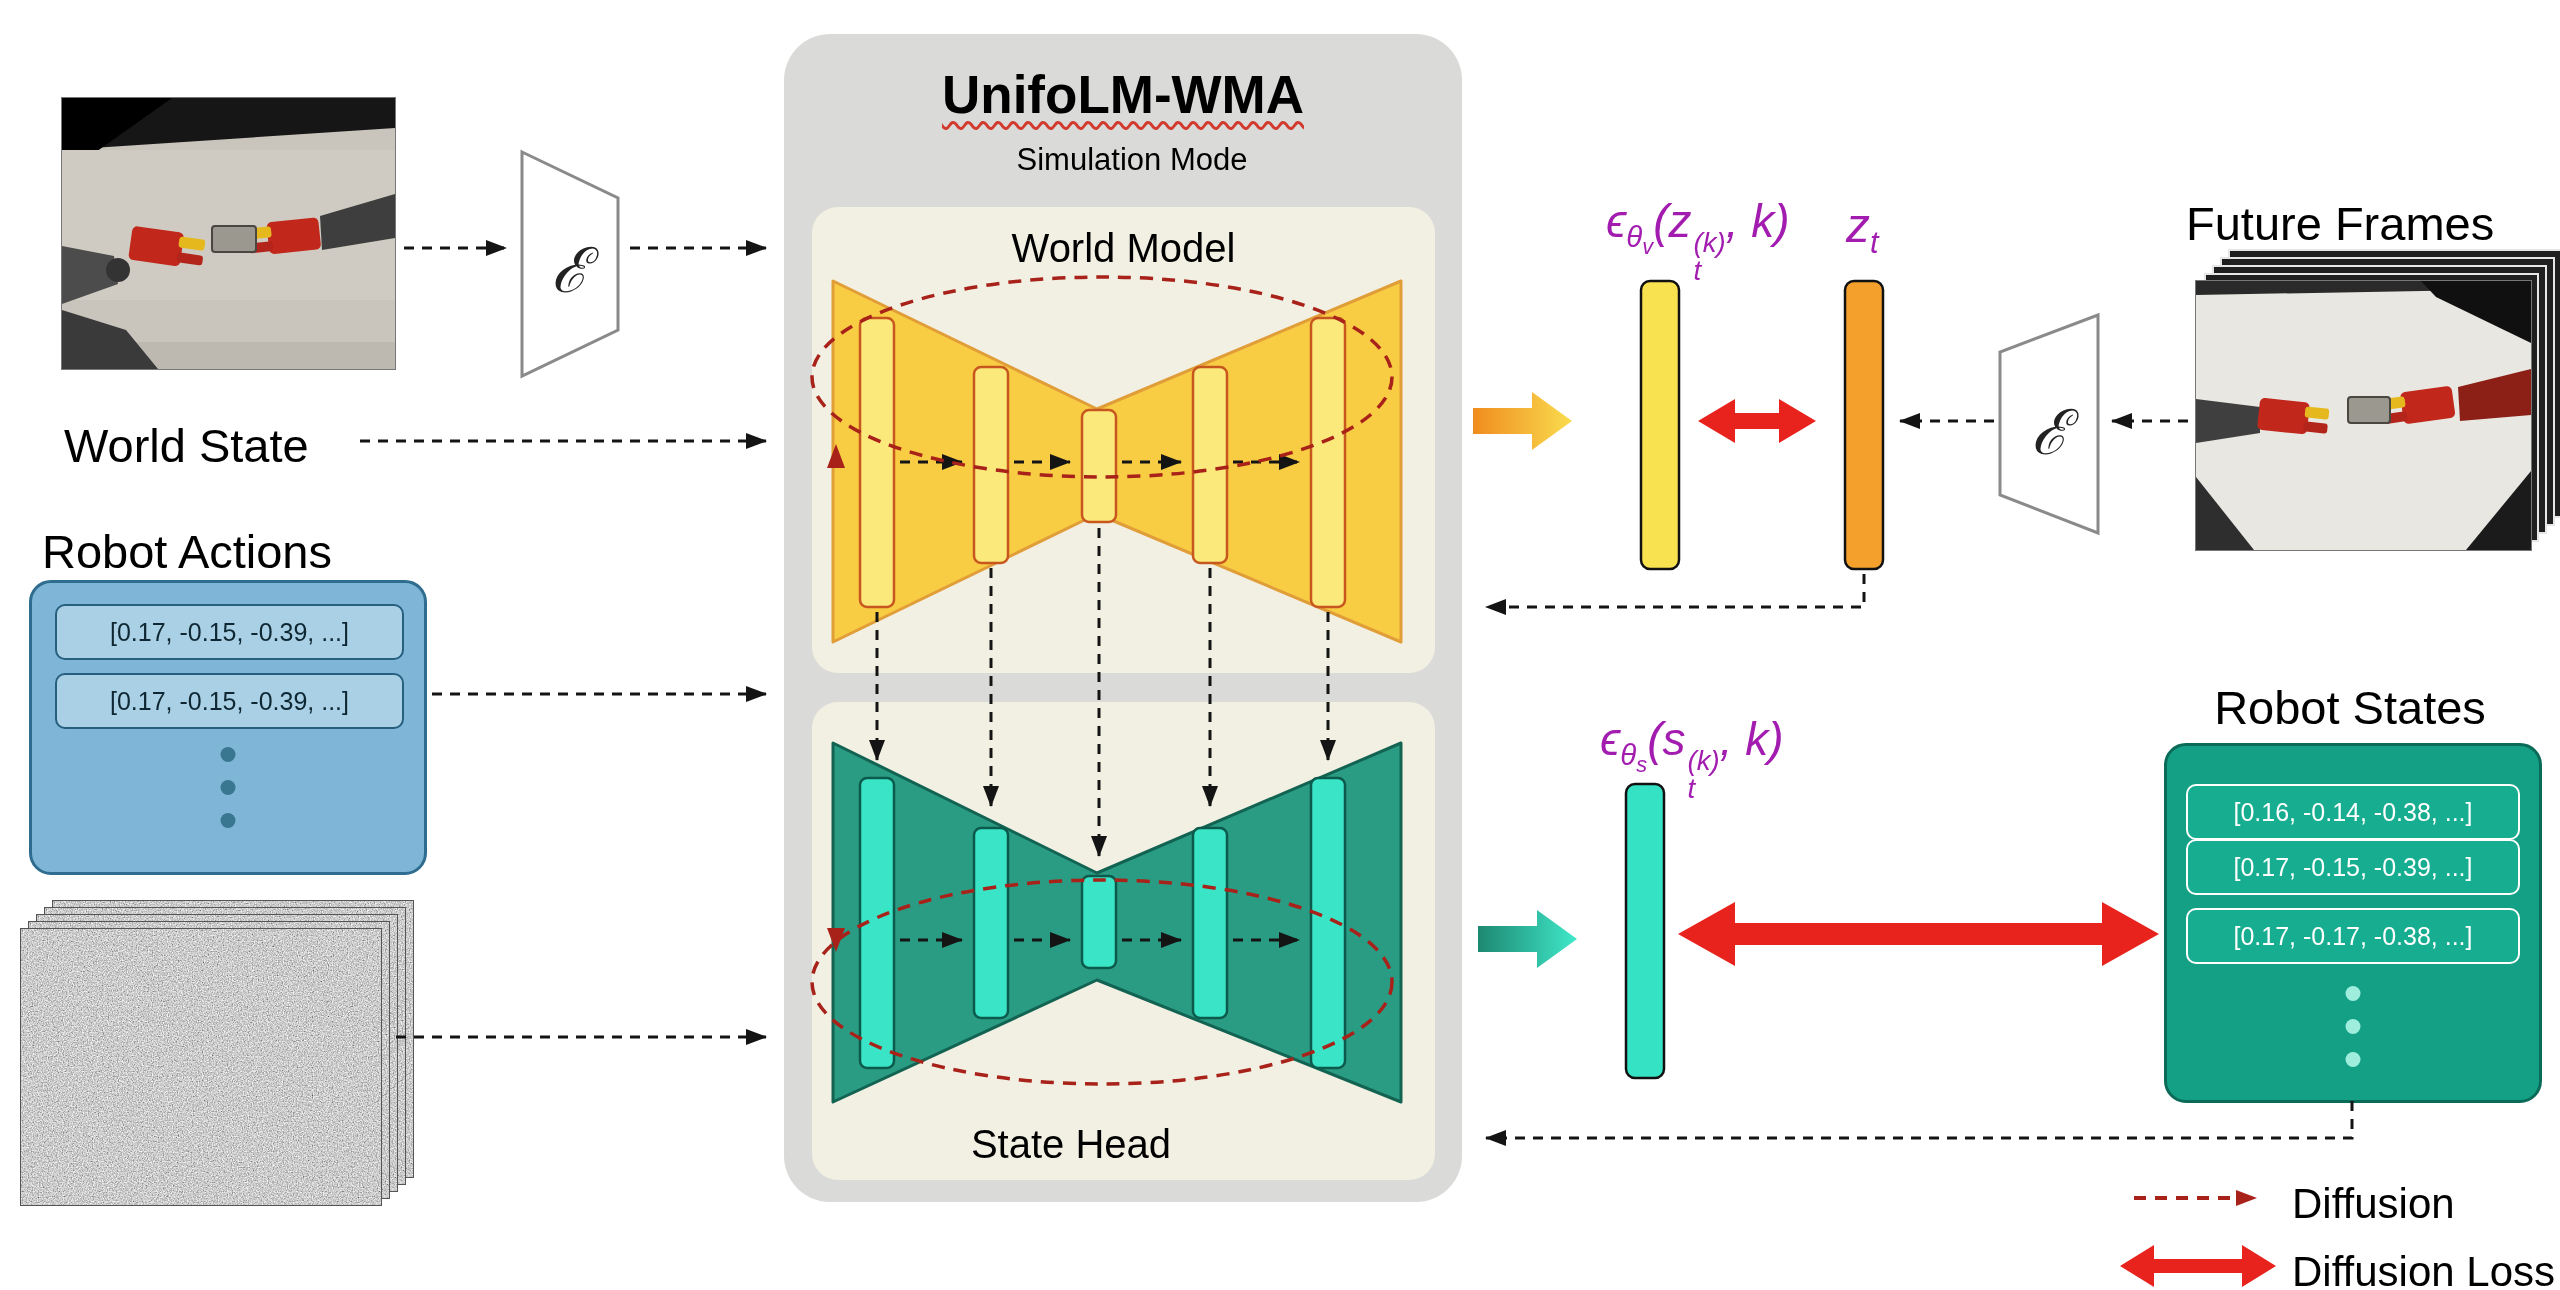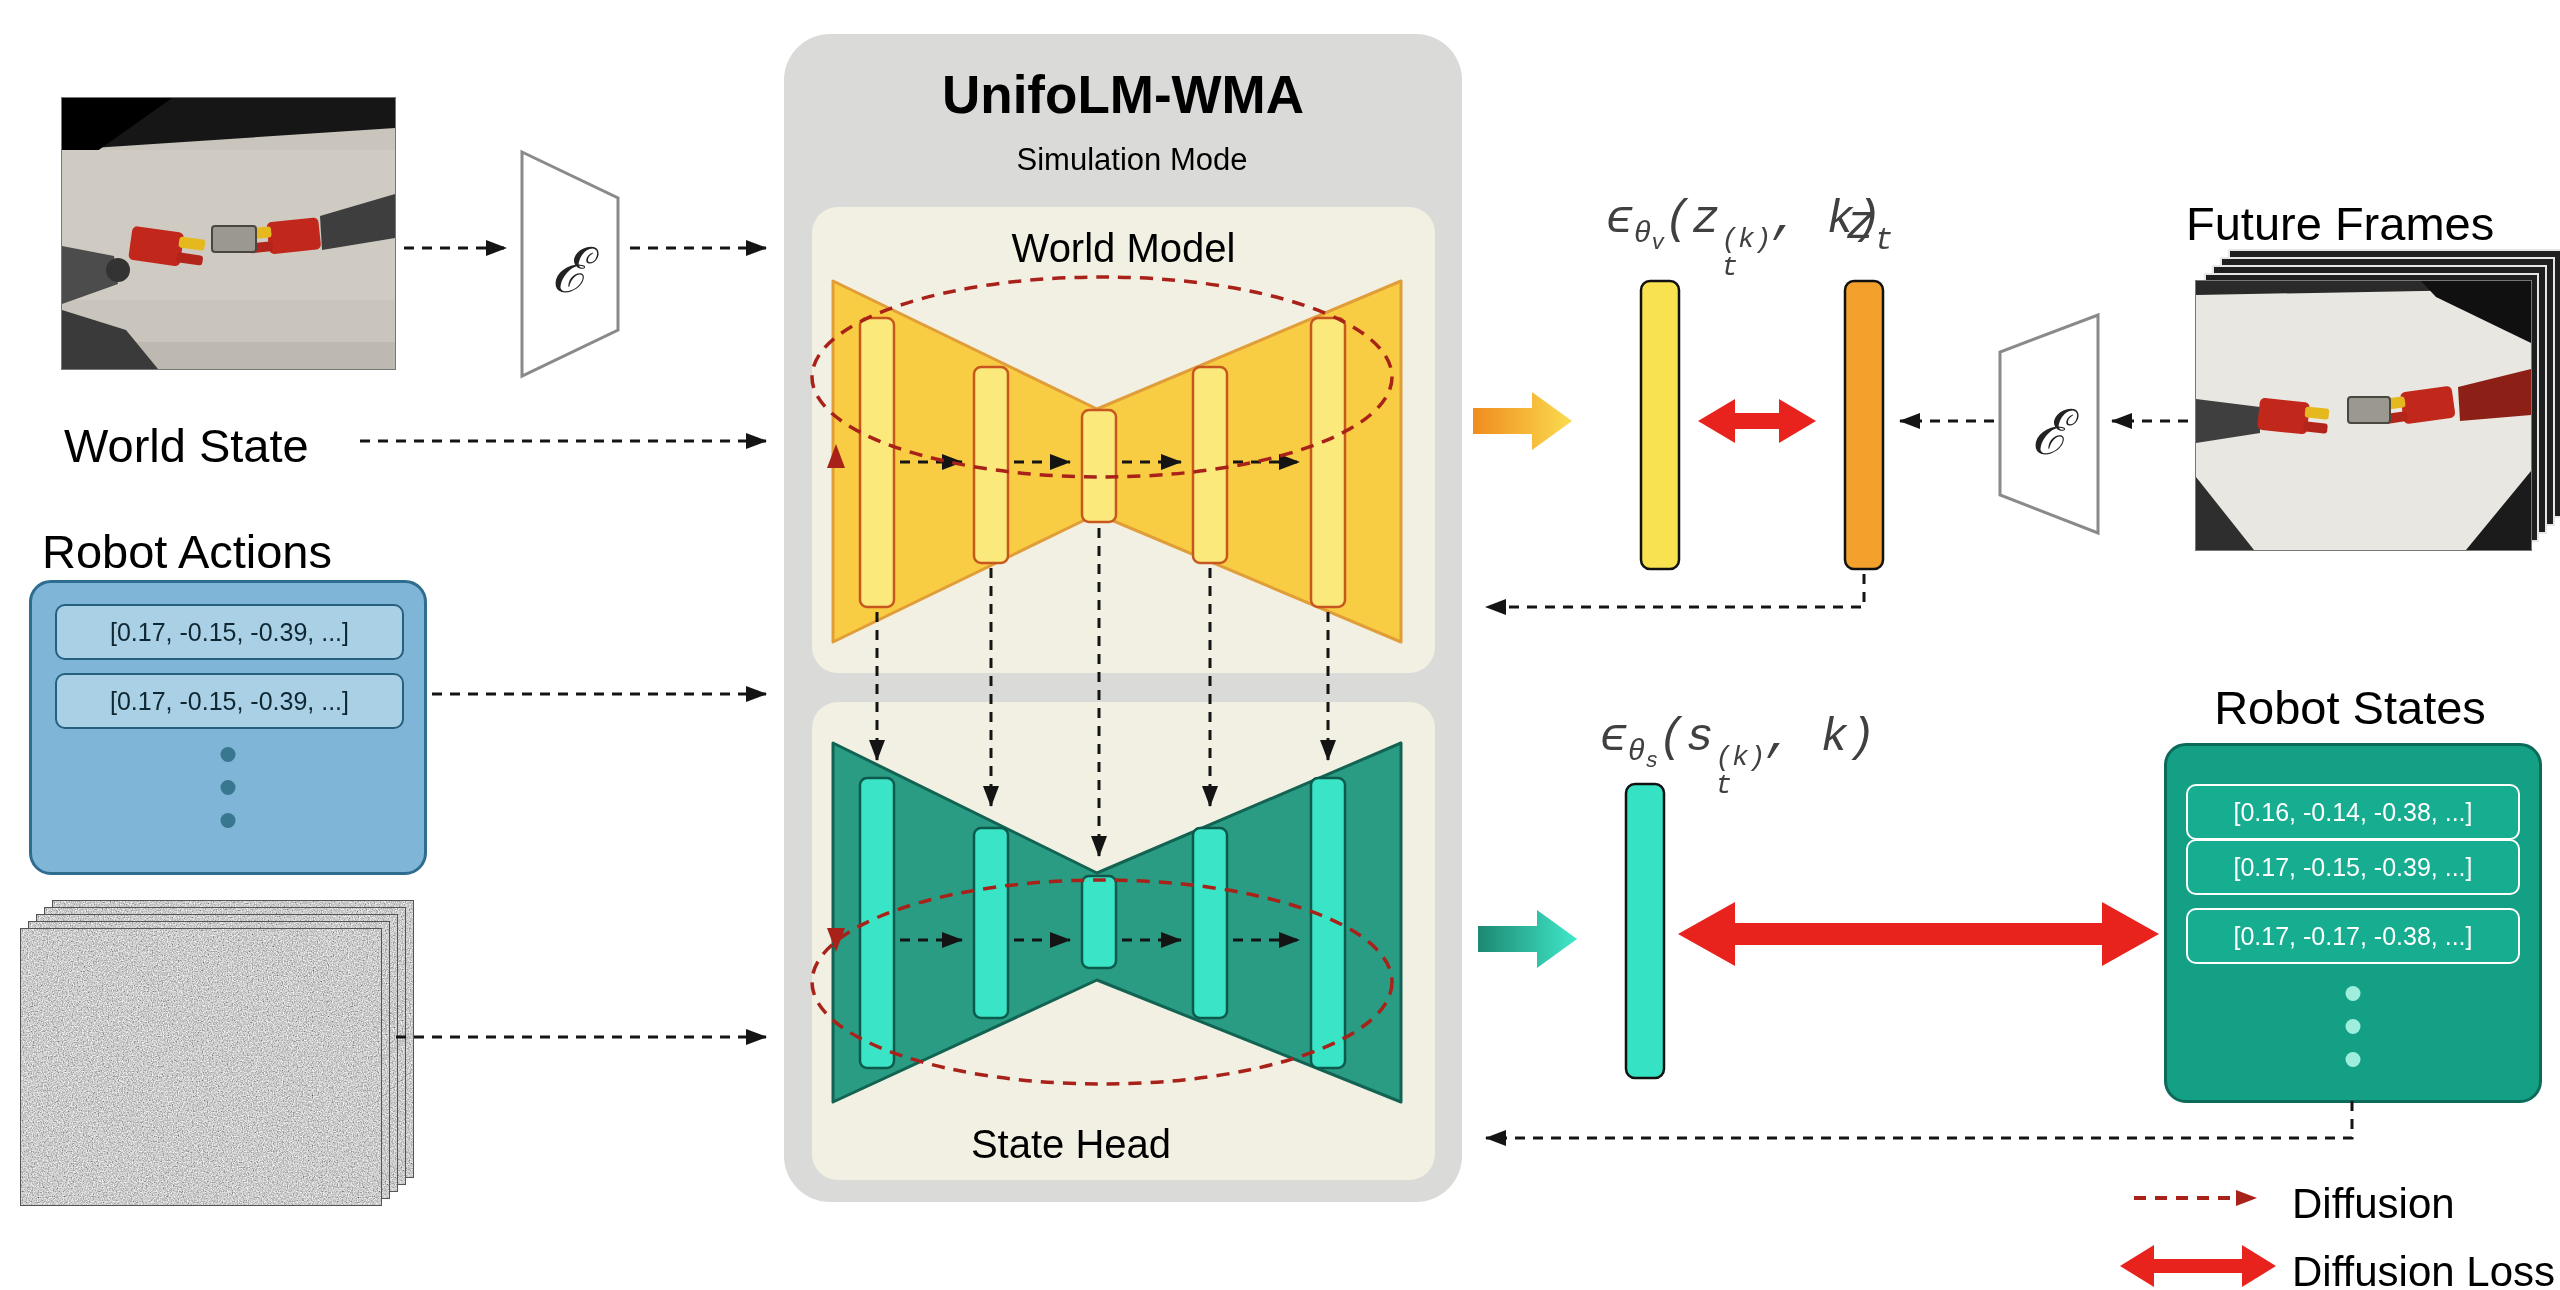--- a/index.html
+++ b/index.html
@@ -4,23 +4,23 @@
 <style>
   html,body{margin:0;padding:0;background:#ffffff;}
   .stage{position:relative;width:2560px;height:1290px;background:#ffffff;overflow:hidden;
          font-family:"Liberation Sans",sans-serif;}
   .abs{position:absolute;}
   .gray-box{background:#dadad8;border-radius:46px;}
   .cream-box{background:#f2f0e3;border-radius:26px;}
   .lbl{position:absolute;color:#000;white-space:nowrap;font-family:"Liberation Sans",sans-serif;}
   .center{text-align:center;}
   .title-main{font-weight:bold;}
-  .squiggle{text-decoration-style:wavy;text-decoration-color:#d23a2e;
+  .squiggle{text-decoration:underline;text-decoration-style:wavy;text-decoration-color:#d23a2e;
             text-decoration-thickness:3px;text-underline-offset:8px;margin-top:32px;}
-  .math{position:absolute;font-family:Liberation Mono, monospace;font-style:italic;color:#404040;white-space:nowrap;}
+  .math{position:absolute;font-family:Liberation Sans, sans-serif;font-style:italic;color:#a21caf;white-space:nowrap;}
   .math sub{font-size:64%;}
   .math sub sub{font-size:74%;}
   .supsub{display:inline-flex;flex-direction:column;align-items:flex-start;vertical-align:-0.55em;
           line-height:0.95;font-size:60%;margin-left:2px;}
   .supsub sup,.supsub sub{line-height:1;font-size:100%;}
   .enc-glyph{position:absolute;font-family:"DejaVu Serif",serif;font-style:italic;color:#222;text-align:center;}
   .photo{box-shadow:0 0 0 1px #777;}
   .back-frame{position:absolute;background:#1f1f1f;border:2px solid #e6e6e6;}
   .noise-layer{position:absolute;border:1px solid #555;background:#888;}
   .actions-box{background:#7fb5d6;border:3px solid #2e6d90;border-radius:22px;}

